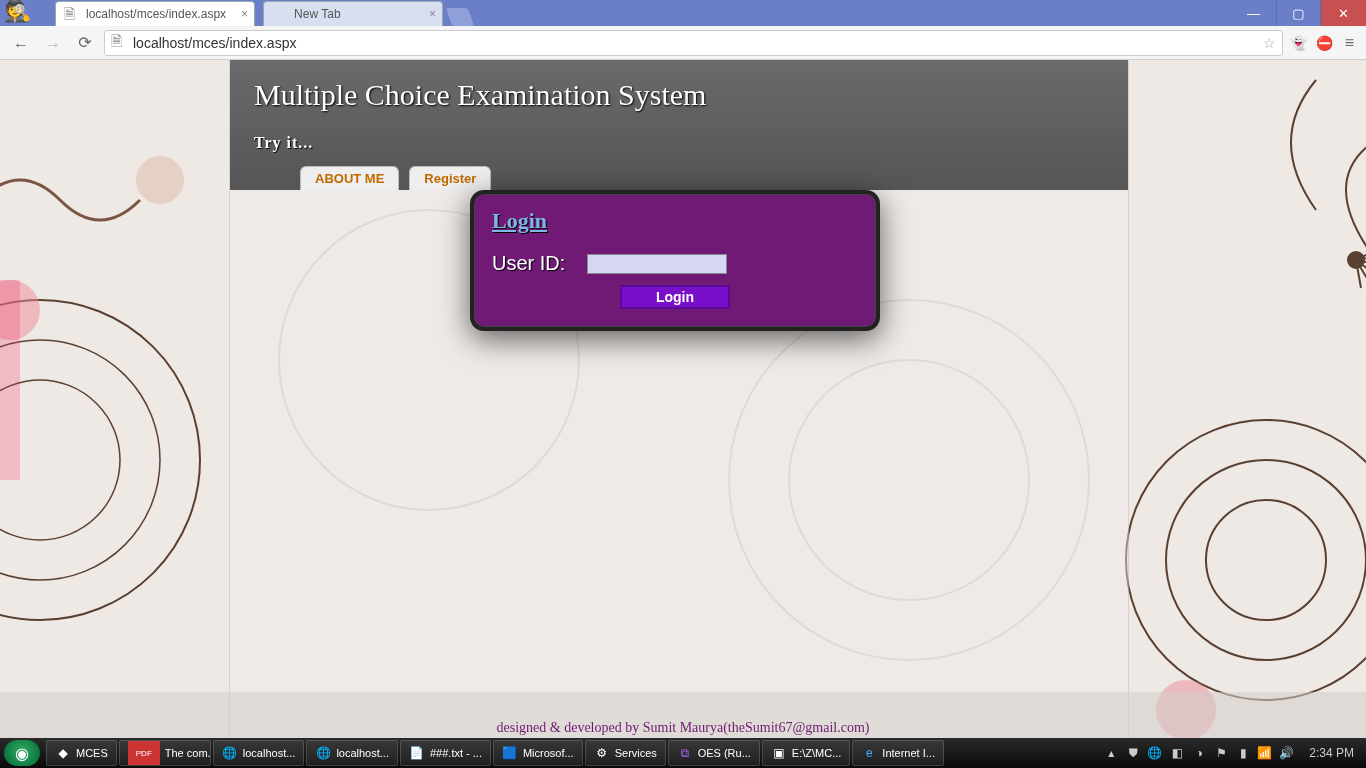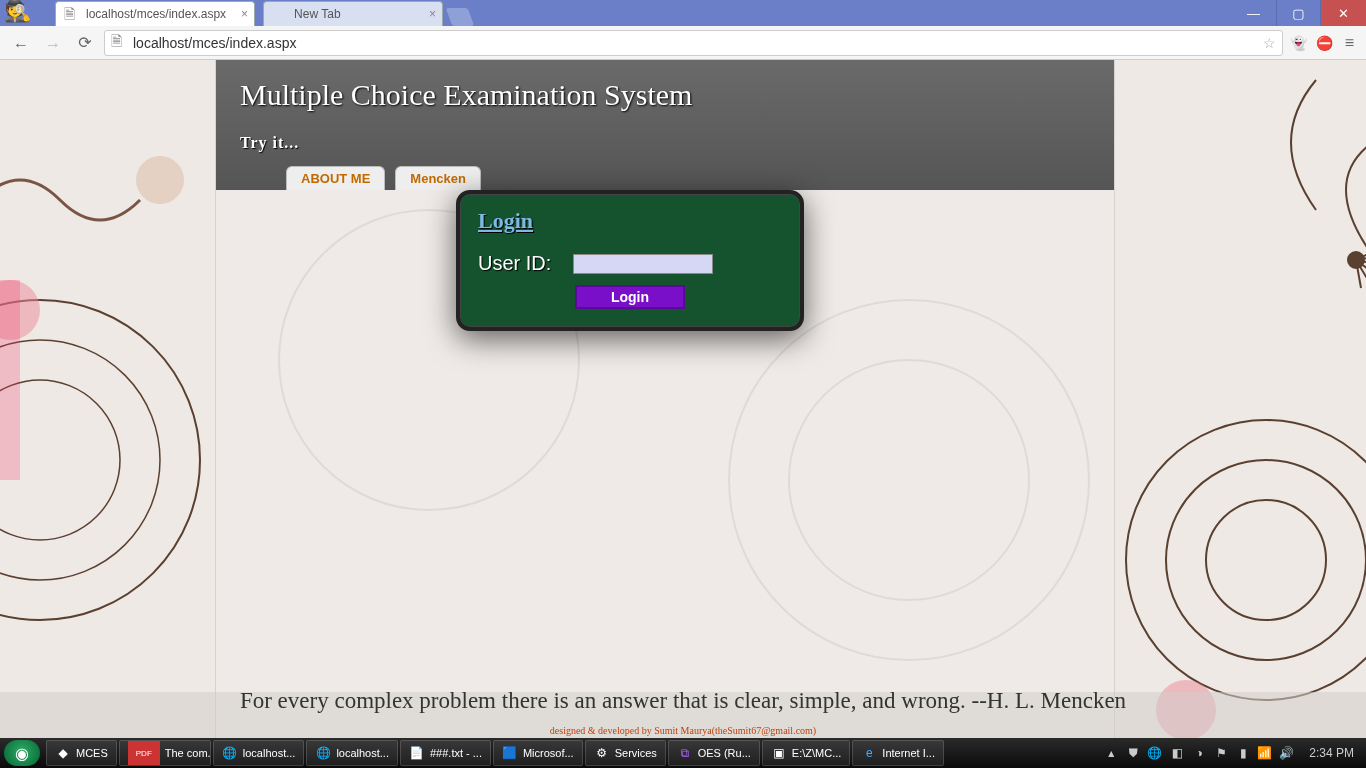--- a/index.html
+++ b/index.html
@@ -29,40 +29,40 @@
 .omnibox .page-icon { width: 16px; margin-right: 6px; color: #888; }
 .omnibox .star { margin-left: auto; color: #aaa; }
 .ext-icon { width: 20px; height: 20px; display: flex; align-items: center; justify-content: center; font-size: 14px; }
 .menu-btn { color: #666; font-size: 16px; padding: 0 4px; }
 
 
 .viewport { width: 1366px; height: calc(768px - 26px - 34px - 30px); position: relative; overflow: hidden; background: #efe9e5; }
 .bgdeco { position: absolute; inset: 0; }
 .bgdeco svg { position: absolute; }
 
-.content-col { position: absolute; left: 215px; top: 0; width: 900px; height: 100%; background: rgba(240,235,232,0.45); border-left: 1px solid rgba(0,0,0,0.1); border-right: 1px solid rgba(0,0,0,0.1);}
+.content-col { position: absolute; left: 229px; top: 0; width: 900px; height: 100%; background: rgba(240,235,232,0.45); border-left: 1px solid rgba(0,0,0,0.1); border-right: 1px solid rgba(0,0,0,0.1);}
 .header-band { height: 130px; background: linear-gradient(#6a6a6a, #555); padding: 18px 24px; position: relative; }
 .site-title { font-family: Georgia, serif; font-size: 30px; color: #fff; text-shadow: 1px 1px 2px #000; }
 .tryit { font-family: "Comic Sans MS", cursive; font-size: 16px; color: #fff; text-shadow: 1px 1px 1px #000; margin-top: 22px; font-weight: bold; letter-spacing: 1px; }
 .tabs-row { position: absolute; bottom: 0; left: 70px; display: flex; gap: 10px; }
 .page-tab { background: #eee; border-radius: 6px 6px 0 0; padding: 4px 14px; font-size: 13px; font-weight: bold; color: #c06a00; border: 1px solid #bbb; border-bottom: none; }
 
 
-.login-panel { position: absolute; left: 240px; top: 130px; width: 348px; background: #14532d; border: 4px solid #222; border-radius: 14px; padding: 14px 18px 18px; box-shadow: 0 8px 30px rgba(0,0,0,0.6), 0 0 0 1px #444 inset; }
+.login-panel { position: absolute; left: 240px; top: 130px; width: 410px; background: #701a75; border: 4px solid #222; border-radius: 14px; padding: 14px 18px 18px; box-shadow: 0 8px 30px rgba(0,0,0,0.6), 0 0 0 1px #444 inset; }
 .login-heading { font-family: Georgia, serif; font-size: 22px; color: #7eb8e6; text-decoration: underline; text-shadow: 1px 1px 1px #000; margin-bottom: 18px; font-weight: bold; }
 .form-row { display: flex; align-items: center; margin-bottom: 10px; }
 .form-row label { width: 95px; color: #fff; font-weight: normal; font-size: 20px; text-shadow: 1px 1px 1px #000; }
 .form-row input { width: 140px; height: 20px; background: #d6d6f5; border: 1px solid #888; padding: 0 4px; font-size: 12px; }
 .login-btn-row { text-align: center; margin-top: 8px; }
 .login-submit { width: 110px; height: 24px; background: #7a0fc9; color: #fff; border: 2px solid #5a0a99; font-size: 14px; font-weight: bold; cursor: pointer; }
 
 
 .quote-bar { position: absolute; bottom: 0; left: 0; right: 0; height: 46px; background: rgba(210,205,200,0.55); }
 .quote { position: absolute; bottom: 24px; left: 0; right: 0; text-align: center; font-family: Georgia, serif; font-size: 23px; color: #333; }
-.credit { position: absolute; bottom: 2px; left: 0; right: 0; text-align: center; font-size: 10px; color: #c2410c; font-family: Georgia, serif; }
+.credit { position: absolute; bottom: 2px; left: 0; right: 0; text-align: center; font-size: 14px; color: #701a75; font-family: Georgia, serif; }
 
 
 .taskbar { height: 30px; background: linear-gradient(#2a2a2a, #0a0a0a); display: flex; align-items: center; padding: 0 4px; color: #fff; font-size: 11px; position: relative; }
 .start { width: 36px; height: 26px; background: radial-gradient(circle at 50% 45%, #3a6, #063); border-radius: 14px; margin-right: 6px; display:flex; align-items:center; justify-content:center; color:#fff; font-size:16px; }
 .task { height: 26px; padding: 0 8px; background: rgba(255,255,255,0.08); border: 1px solid rgba(255,255,255,0.15); border-radius: 2px; display: flex; align-items: center; gap: 5px; margin-right: 2px; max-width: 92px; overflow: hidden; white-space: nowrap; }
 .task .ticon { width: 16px; height: 16px; display: inline-flex; align-items:center; justify-content:center; font-size:12px; }
 .tray { position: absolute; right: 4px; top: 0; bottom: 0; display: flex; align-items: center; gap: 6px; color: #ccc; }
 .tray .clock { font-size: 12px; margin: 0 8px; }
 .tray-icon { width: 16px; height: 16px; font-size: 12px; display:flex; align-items:center; justify-content:center; }
 </style>
@@ -138,38 +138,37 @@
       <path d="M500 100 Q550 150 500 200" fill="none" stroke="#000" stroke-width="2"></path>
     </svg>
   </div>
 
   <div class="content-col">
     <div class="header-band">
       <div class="site-title">Multiple Choice Examination System</div>
       <div class="tryit">Try  it...</div>
       <div class="tabs-row">
         <div class="page-tab">ABOUT ME</div>
-        <div class="page-tab">Mencken</div>
+        <div class="page-tab">Register</div>
       </div>
     </div>
 
     <div class="login-panel">
       <div class="login-heading">Login</div>
       <div class="form-row">
         <label>User ID:</label>
         <input type="text" style="">
       </div>
       <div class="login-btn-row">
         <button class="login-submit">Login</button>
       </div>
     </div>
   </div>
 
   <div class="quote-bar"></div>
-  <div class="quote">For every complex problem there is an answer that is clear, simple, and wrong. --H. L. Mencken</div>
   <div class="credit">designed &amp; developed by Sumit Maurya(theSumit67@gmail.com)</div>
 </div>
 
 <div class="taskbar">
   <div class="start">◉</div>
   <div class="task">
       <span class="ticon">◆</span>
       <span>MCES</span>
     </div>
   <div class="task">

